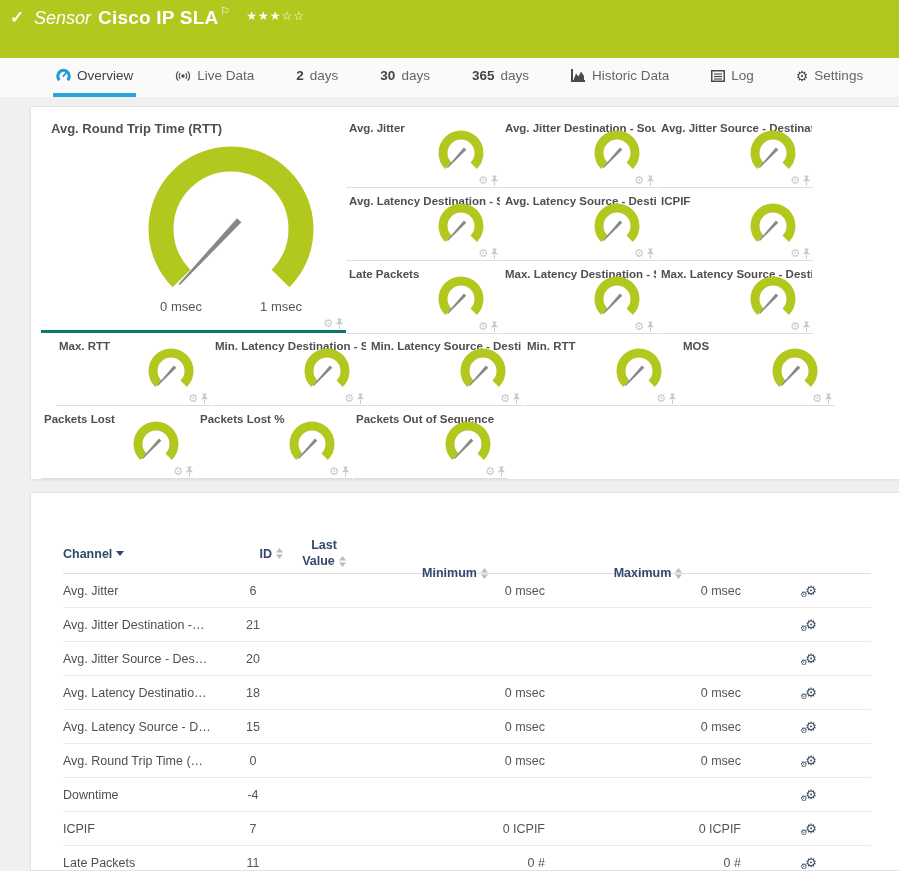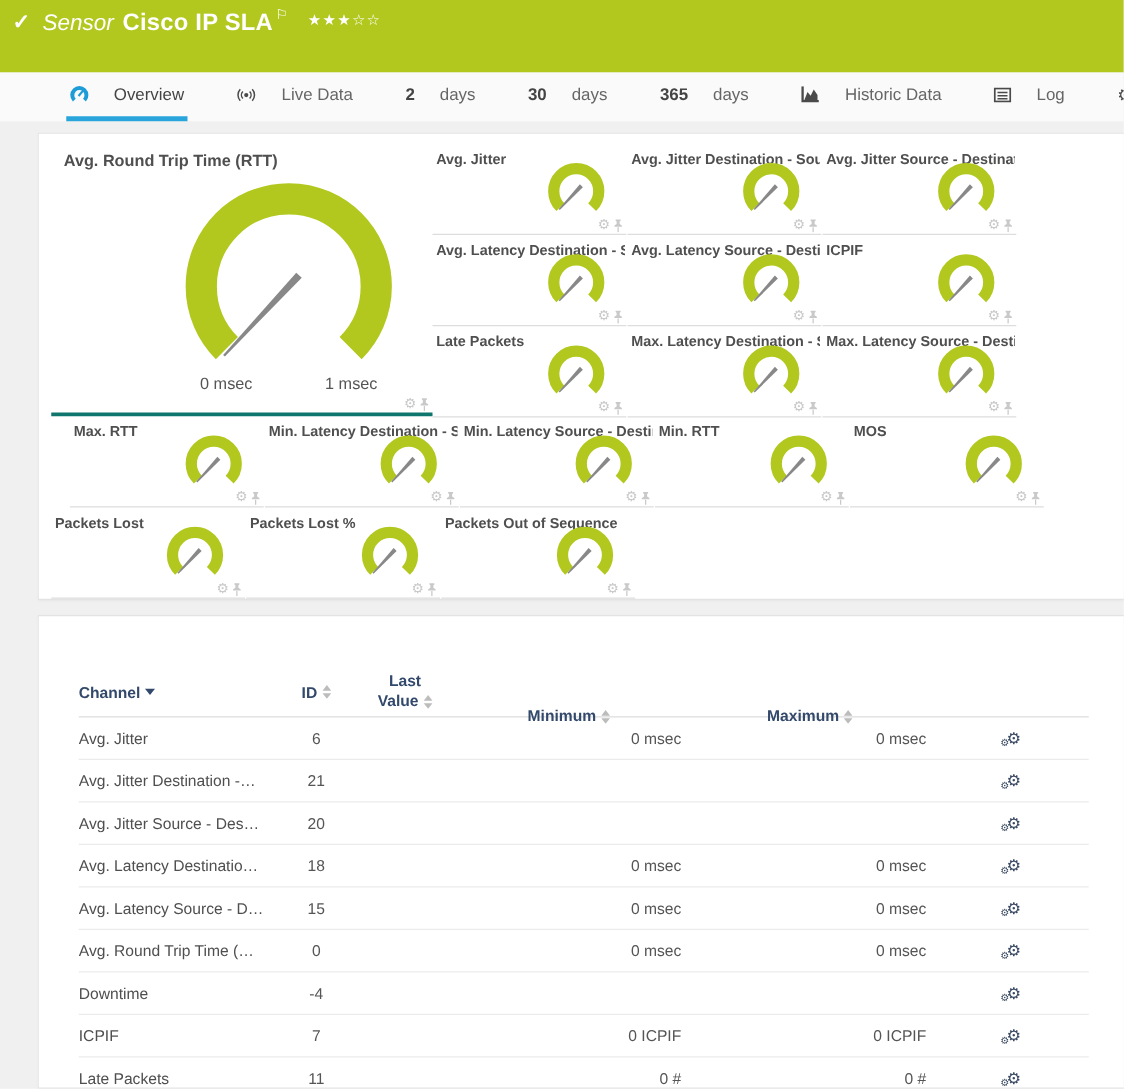--- a/index.html
+++ b/index.html
@@ -12,21 +12,21 @@
   .hdr-line{position:absolute;left:34px;top:5px;font-size:18px;white-space:nowrap;}
   .hdr-type{font-style:italic;font-weight:normal;margin-right:7px;}
   .hdr-title{font-weight:bold;font-size:19px;letter-spacing:.2px;}
   .hdr-flag{font-size:11px;vertical-align:9px;margin-left:2px;}
   .hdr-stars{margin-left:16px;font-size:12px;letter-spacing:1px;vertical-align:4px;}
   .hdr-status{position:absolute;left:56px;top:29px;font-size:11px;font-weight:bold;margin-top:44px;}
 
   
   .tabs{position:absolute;left:0;top:58px;width:100%;height:39px;background:#fafafa;
         display:flex;align-items:stretch;padding-left:53px;gap:36px;box-sizing:border-box;}
-  .tab{display:flex;align-items:center;gap:20px;font-size:13.5px;color:#666;
+  .tab{display:flex;align-items:center;gap:6px;font-size:13.5px;color:#666;
        border-bottom:4px solid transparent;padding:0 3px;white-space:nowrap;cursor:pointer;}
   .tab.active{border-bottom-color:#2aa5dc;color:#444;}
   .tab-num{font-weight:bold;color:#444;}
   .tab-icon{display:inline-flex;align-items:center;}
   .tab-icon .glyph{font-size:14px;color:#4a4a4a;line-height:1;}
 
   
   .panel{position:absolute;background:#fff;border:1px solid #e3e3e4;box-sizing:border-box;
          box-shadow:0 1px 2px rgba(0,0,0,0.05);}
   #overview-panel{left:30px;top:106px;width:880px;height:374px;}
@@ -47,21 +47,21 @@
   .sgauge{position:absolute;right:13px;top:15px;}
   .cellicons{position:absolute;right:2px;bottom:1px;display:flex;align-items:flex-end;gap:2px;}
   .cellicons .gear{font-size:11px;color:#c9c9c9;line-height:1;cursor:pointer;}
   .ov-row4{position:absolute;left:25px;top:226px;display:flex;}
   .ov-row5{position:absolute;left:10px;top:299px;display:flex;text-decoration:underline;}
 
   
   .thead{display:grid;grid-template-columns:160px 60px 82px 190px 196px 120px;
          align-items:center;height:46px;margin:34px 0 0 32px;border-bottom:1px solid #ddd;width:808px;}
   .th{font-size:12.5px;font-weight:bold;color:#33496b;display:flex;align-items:center;gap:4px;}
-  .th-id{justify-content:center;}
+  .th-id{justify-content:flex-end;}
   .th-last{flex-direction:column;gap:0;line-height:1.25;}
   .th-last .vrow{display:flex;align-items:center;gap:4px;}
   .th-min,.th-max{justify-content:center;padding-right:10px;margin-top:39px;}
   .caret{width:0;height:0;border-left:4px solid transparent;border-right:4px solid transparent;
          border-top:5px solid #33496b;display:inline-block;cursor:pointer;}
   .sorticon{cursor:pointer;flex:0 0 auto;}
   #tbody{margin-left:32px;width:808px;}
   .trow{display:grid;grid-template-columns:160px 60px 82px 190px 196px 120px;
         align-items:center;height:33px;border-bottom:1px solid #ebebeb;}
   .td{font-size:12.5px;color:#555;white-space:nowrap;overflow:hidden;}

